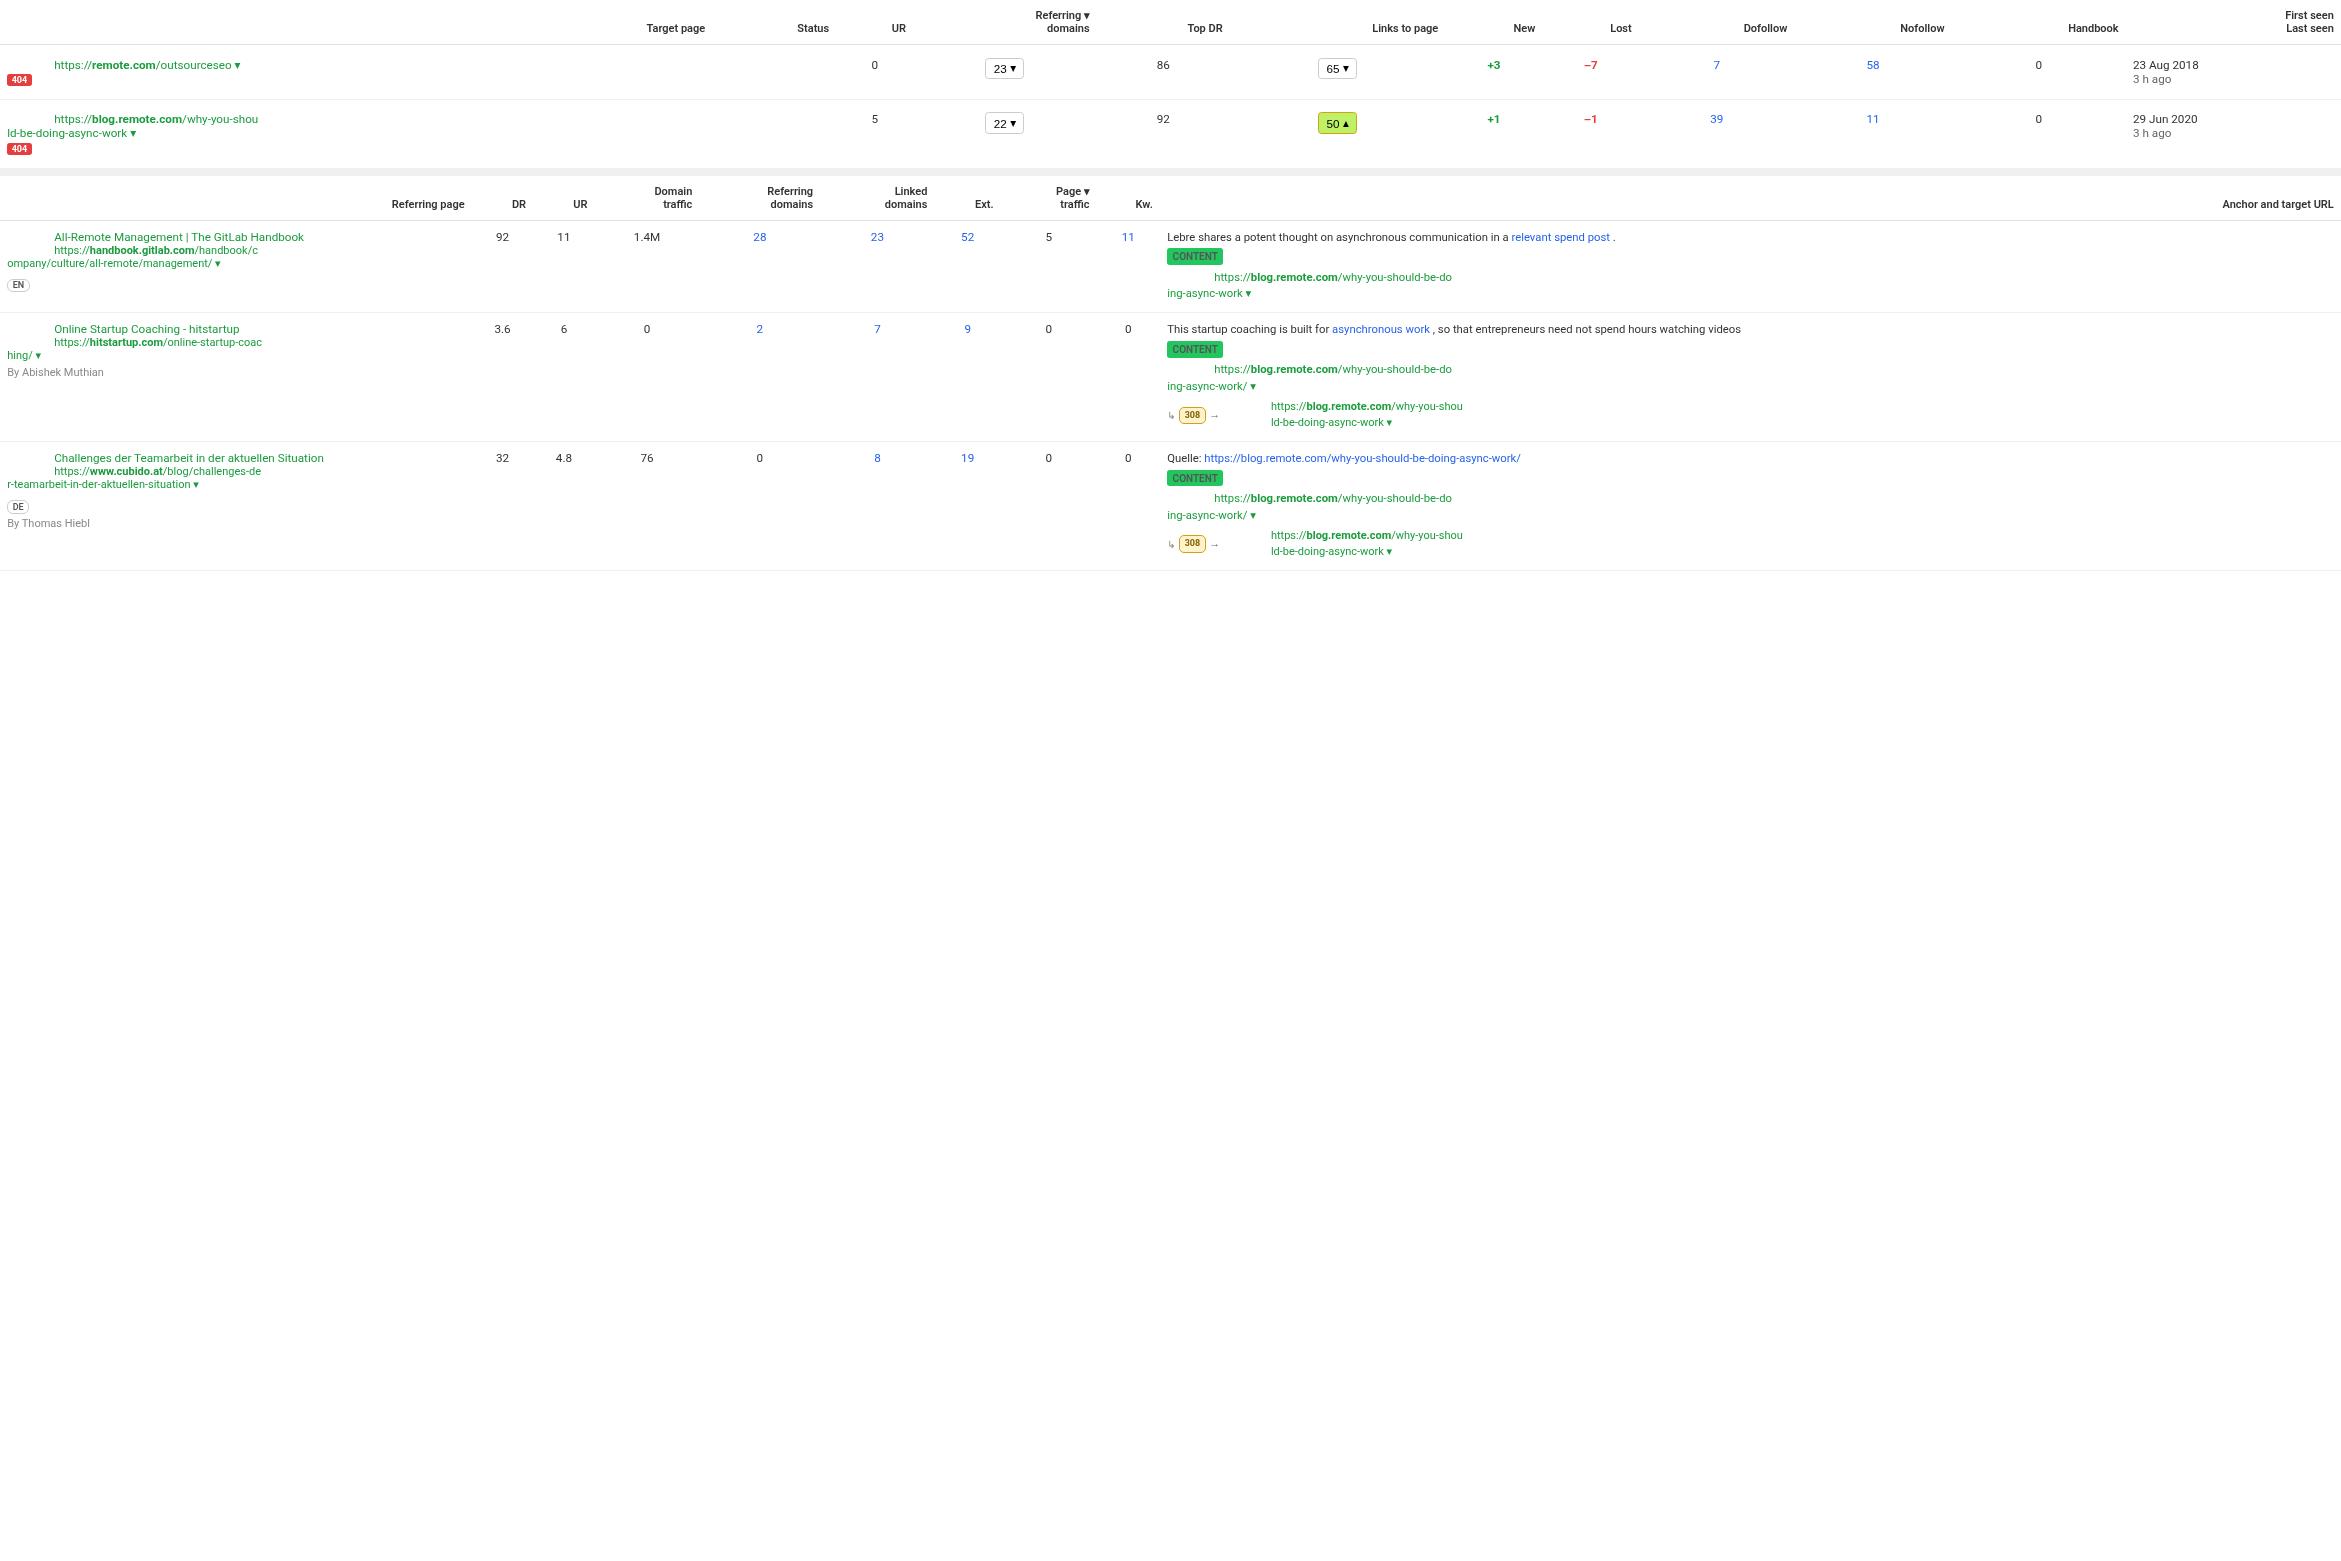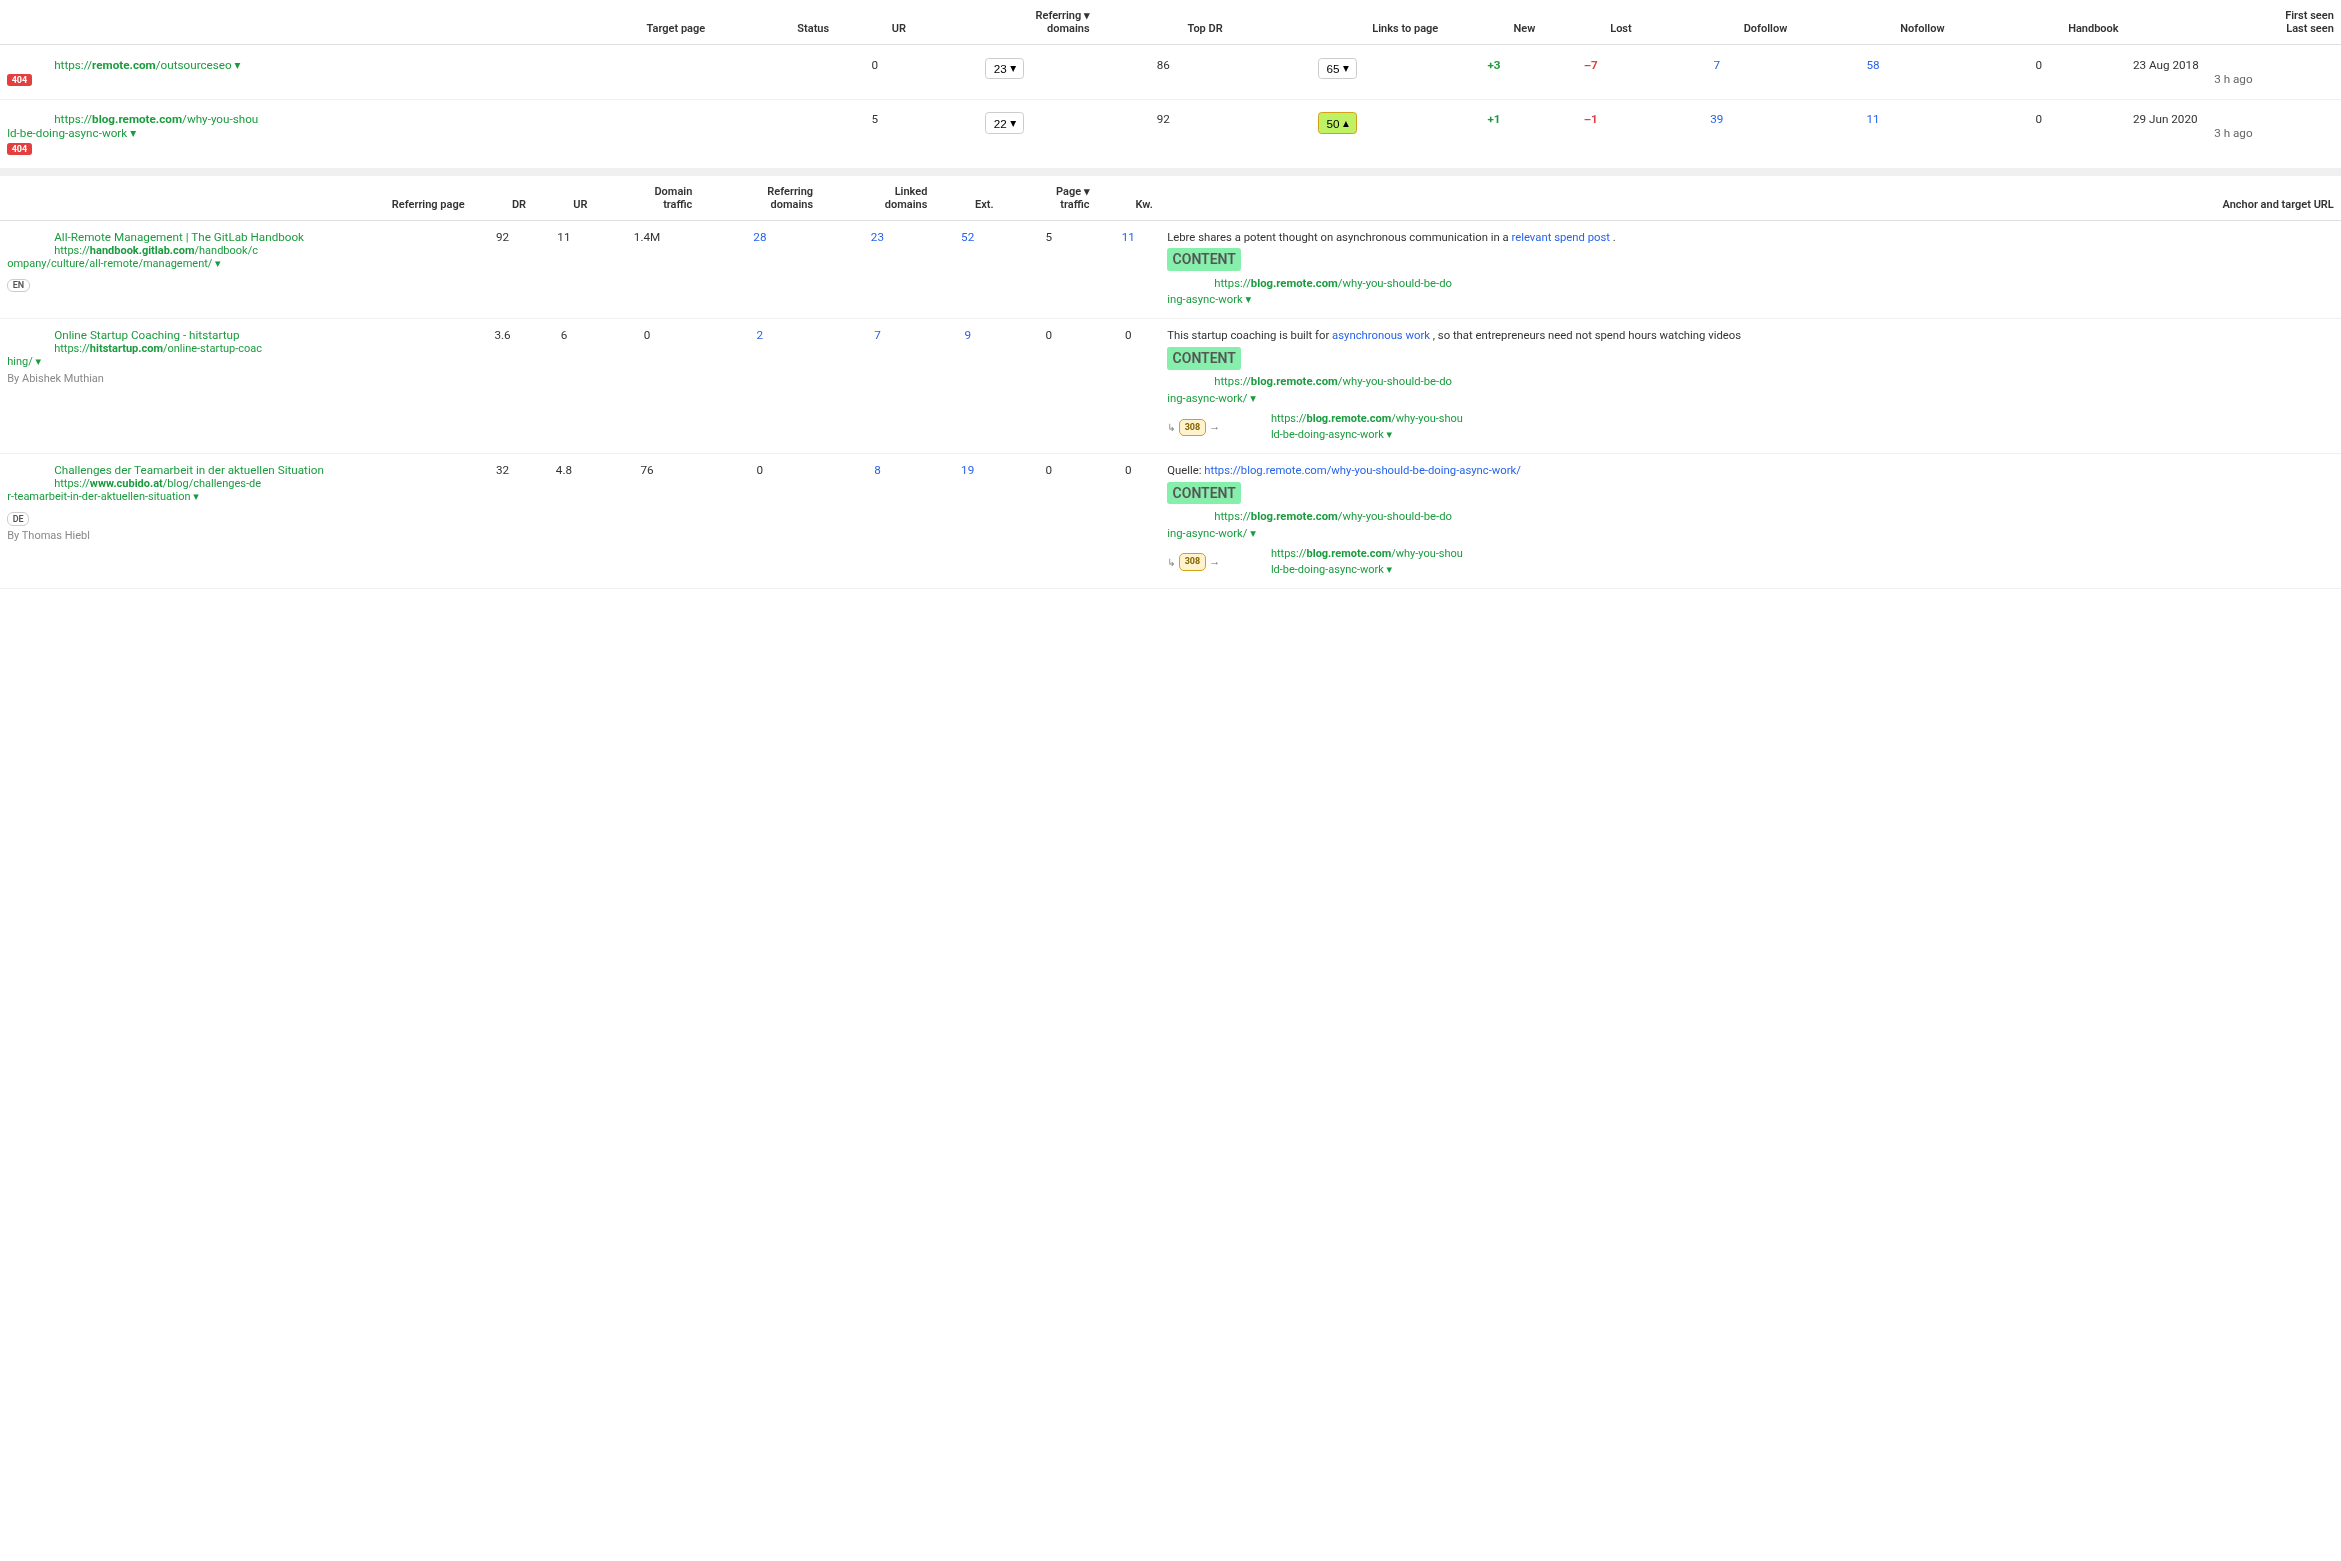--- a/index.html
+++ b/index.html
@@ -86,43 +86,43 @@
       border-radius: 3.6px;
       padding: 2.7px 7.2px;
       background: #bef264;
       font-size: 11.7px;
       cursor: pointer;
       gap: 3.6px;
     }
     .text-green { color: #1a9c3e; }
     .text-red { color: #e53e3e; }
     .text-blue { color: #2563eb; }
-    .text-gray { color: #666; text-align: center; }
+    .text-gray { color: #666; }
     .text-bold { font-weight: 700; }
     .section-header {
       padding: 12.6px 14.5px;
       font-size: 13.6px;
       font-weight: 700;
       color: #222;
       background: #fff;
       border-bottom: 0.9px solid #e0e0e0;
       display: flex;
       align-items: center;
       justify-content: space-between;
     }
     .backlinks-table th {
       font-size: 11px;
       color: #333;
       font-weight: 600;
     }
     .content-badge {
       display: inline-block;
-      background: #86efac;
+      background: #22c55e;
       color: #555;
-      font-size: 14px;
+      font-size: 10px;
       font-weight: 600;
       padding: 0.9px 5.4px;
       border-radius: 2.7px;
       margin: 1.8px 0;
     }
     .redirect-badge {
       display: inline-block;
       background: #fef3cd;
       color: #856404;
       border: 0.9px solid #d4a017;

